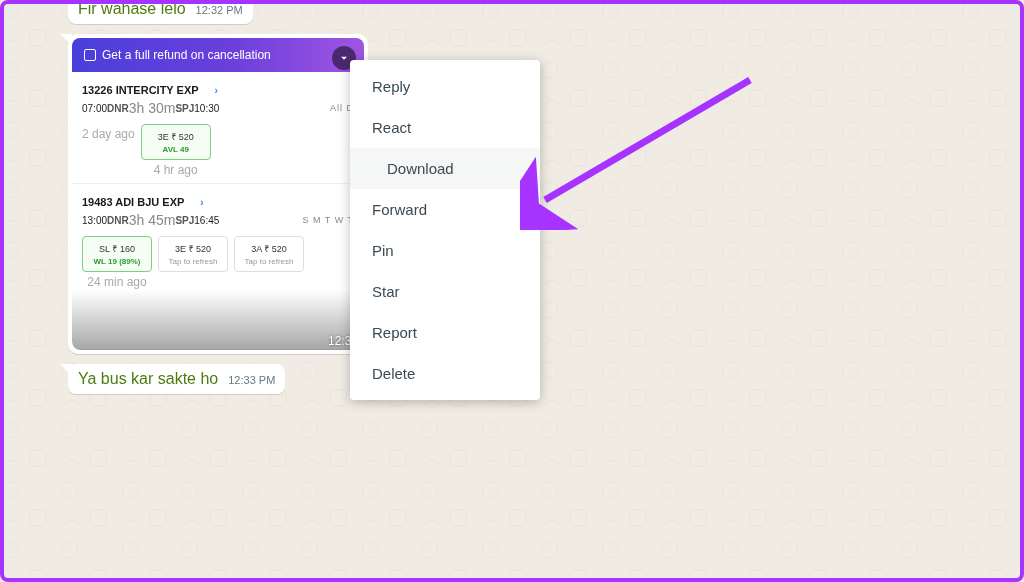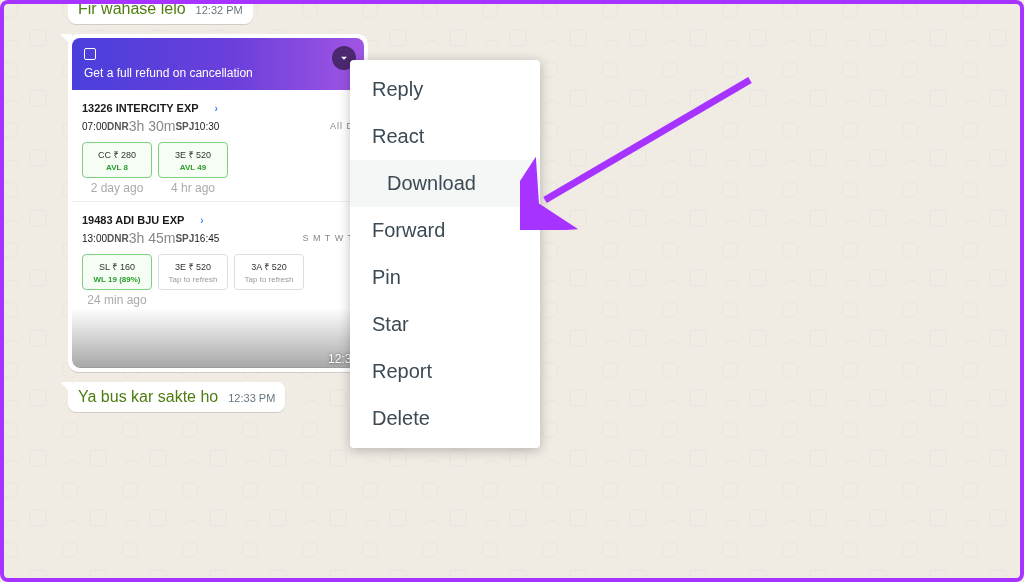--- a/index.html
+++ b/index.html
@@ -75,22 +75,22 @@
   overflow: hidden;
   background: #fff;
   position: relative;
 }
 .banner {
   background: linear-gradient(90deg,#4a3fdb 0%,#6b3fdb 55%,#a055e3 100%);
   color: #fff;
   padding: 10px 12px;
   font-size: 12px;
   display: flex;
+  align-items: center;
   gap: 6px;
-  flex-direction: column;
 }
 .banner .cb {
   width: 12px; height: 12px;
   border: 1.5px solid #fff;
   border-radius: 2px;
 }
 .chevron-btn {
   position: absolute;
   right: 8px; top: 8px;
   width: 24px; height: 24px;
@@ -143,21 +143,21 @@
   left: 350px;
   width: 190px;
   background: #fff;
   border-radius: 4px;
   box-shadow: 0 2px 12px rgba(0,0,0,0.25);
   padding: 6px 0;
   z-index: 10;
 }
 .menu-item {
   padding: 12px 22px;
-  font-size: 20px;
+  font-size: 15px;
   color: #3b4a54;
   cursor: pointer;
 }
 .menu-item.hover { background: #f5f6f6; padding-left: 37px; }
 
 .arrow {
   position: absolute;
   top: 70px;
   left: 520px;
   z-index: 20;
@@ -208,24 +208,20 @@
         <div class="sched">
           <span class="t">07:00</span>
           <span class="code">DNR</span>
           <span class="dur">3h 30m</span>
           <span class="code">SPJ</span>
           <span class="t">10:30</span>
           <span class="days">All D</span>
         </div>
         <div class="fare-row">
           <div>
-            <div class="fare-chip avl">
-              <div class="fare-label">CC ₹ 280</div>
-              <div class="fare-status avl">AVL 8</div>
-            </div>
             <div class="fare-ago">2 day ago</div>
           </div>
           <div>
             <div class="fare-chip avl">
               <div class="fare-label">3E ₹ 520</div>
               <div class="fare-status avl">AVL 49</div>
             </div>
             <div class="fare-ago">4 hr ago</div>
           </div>
         </div>

